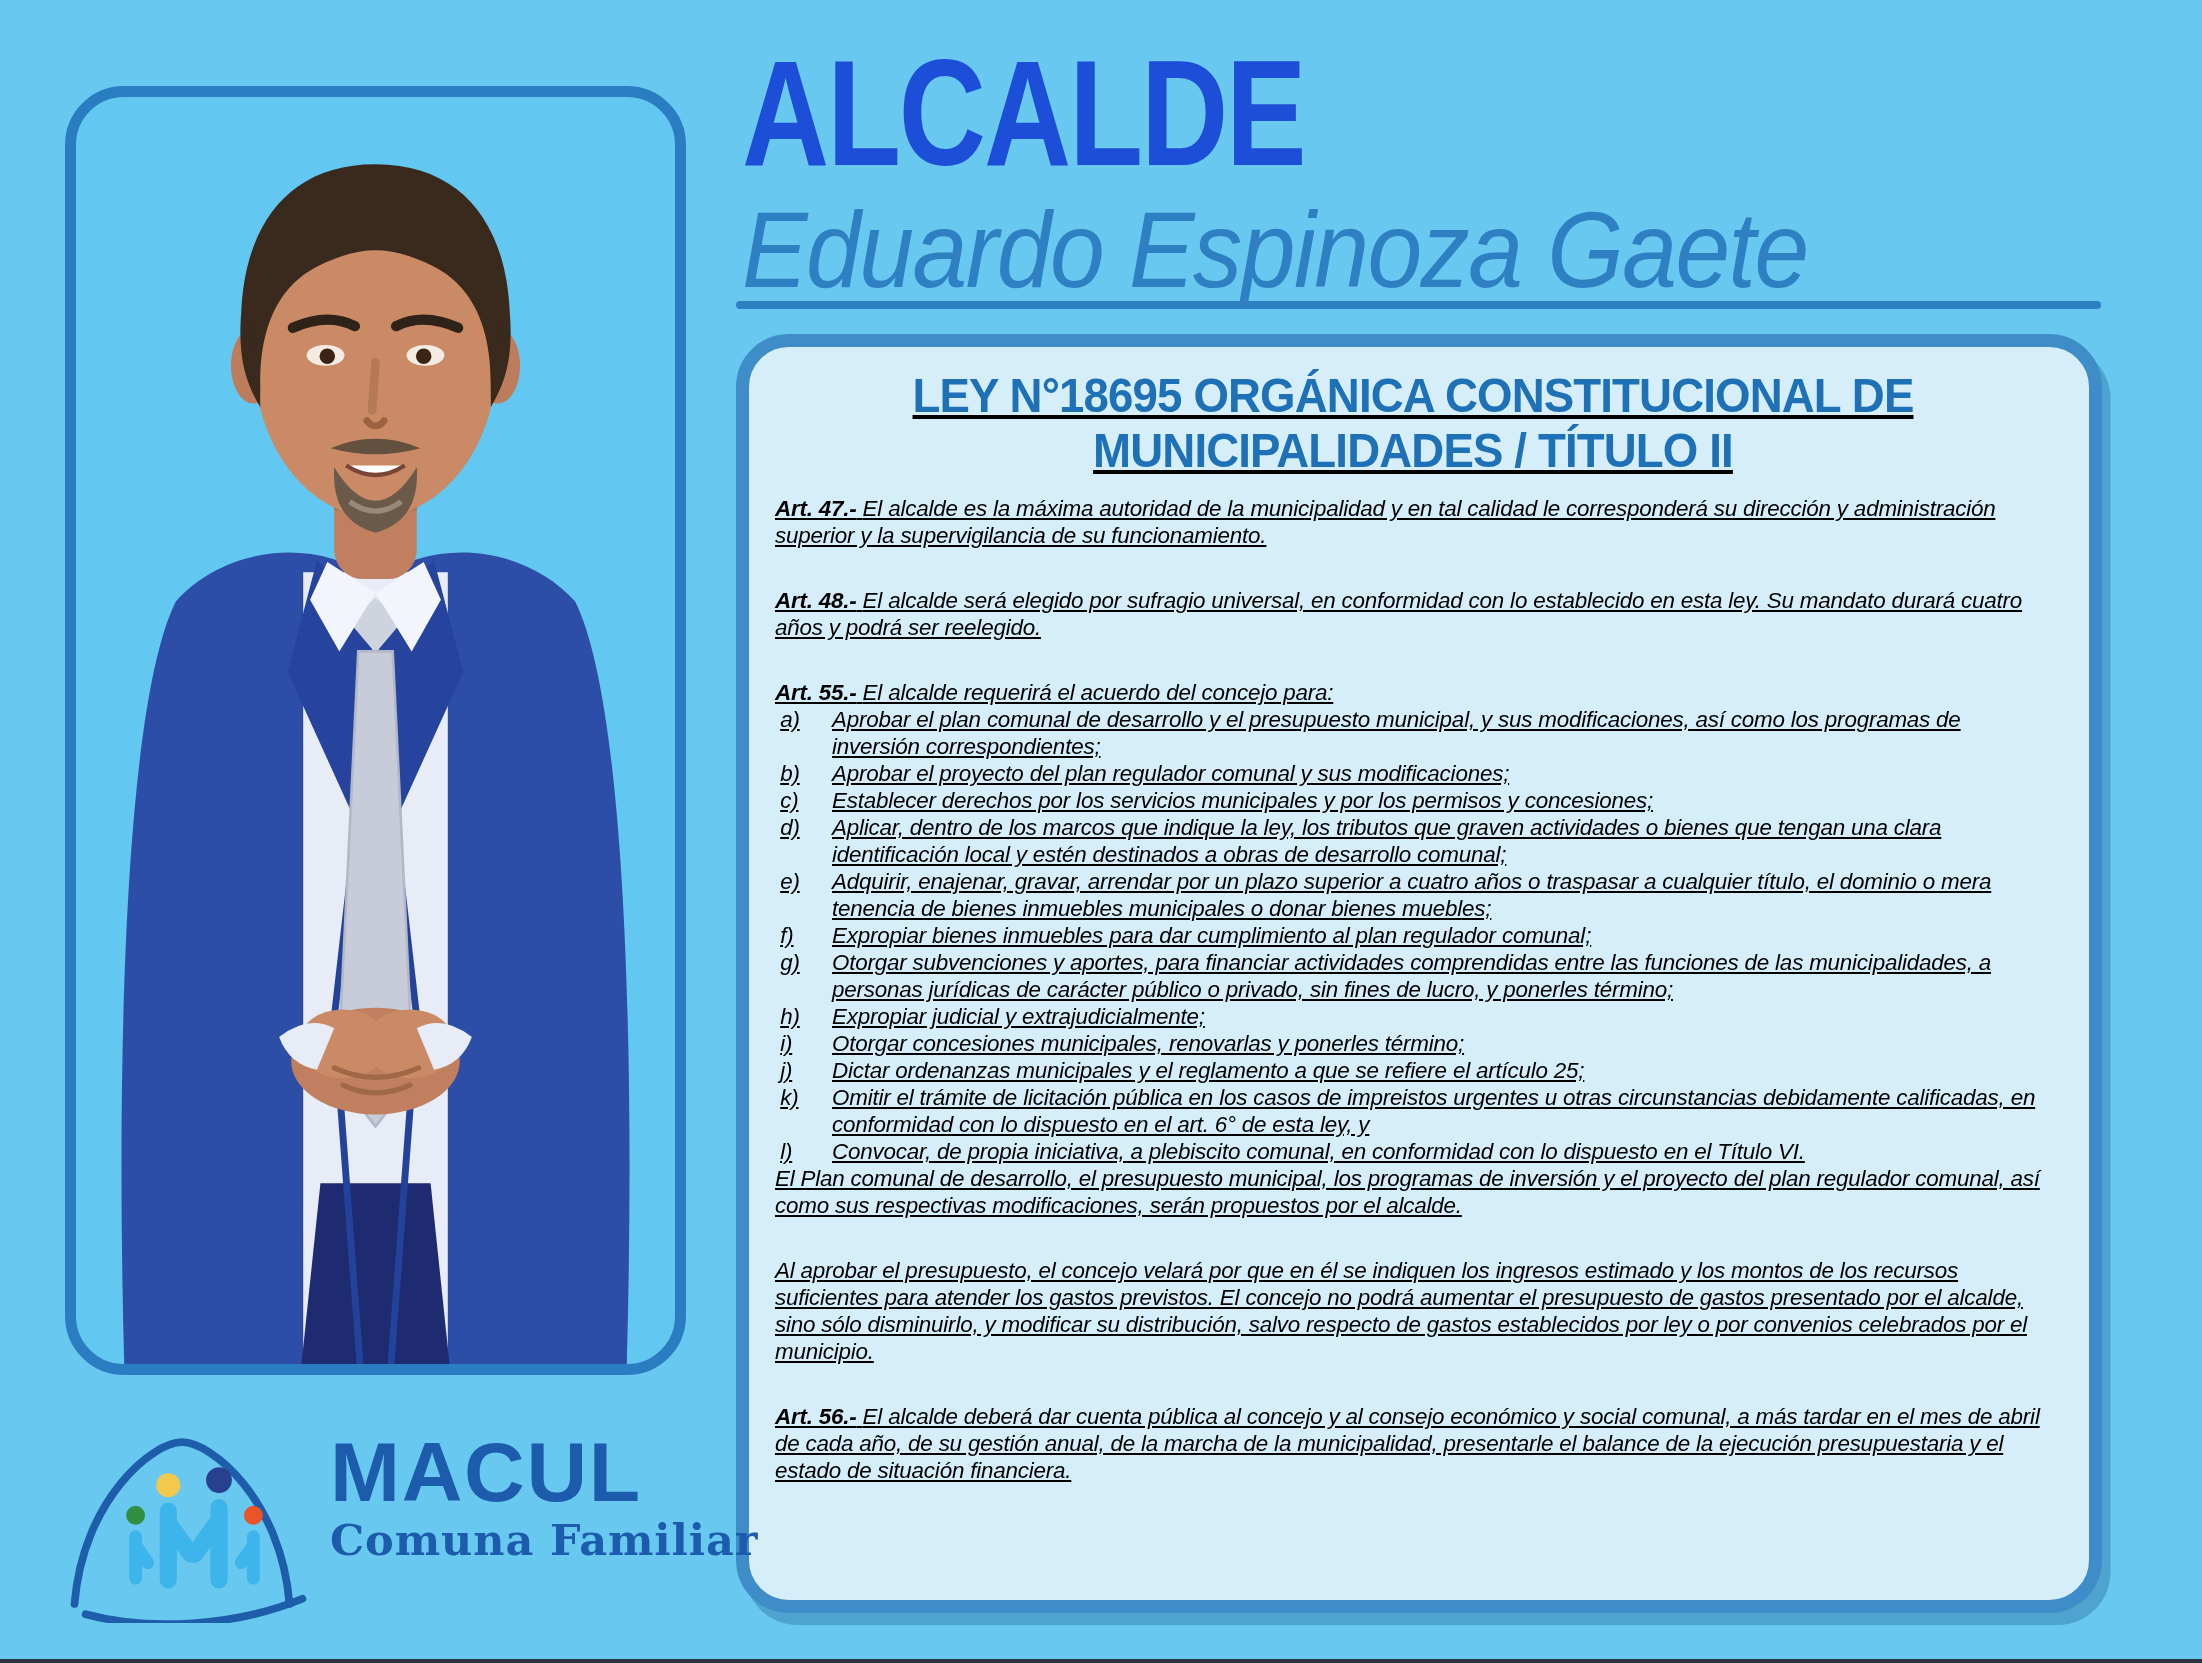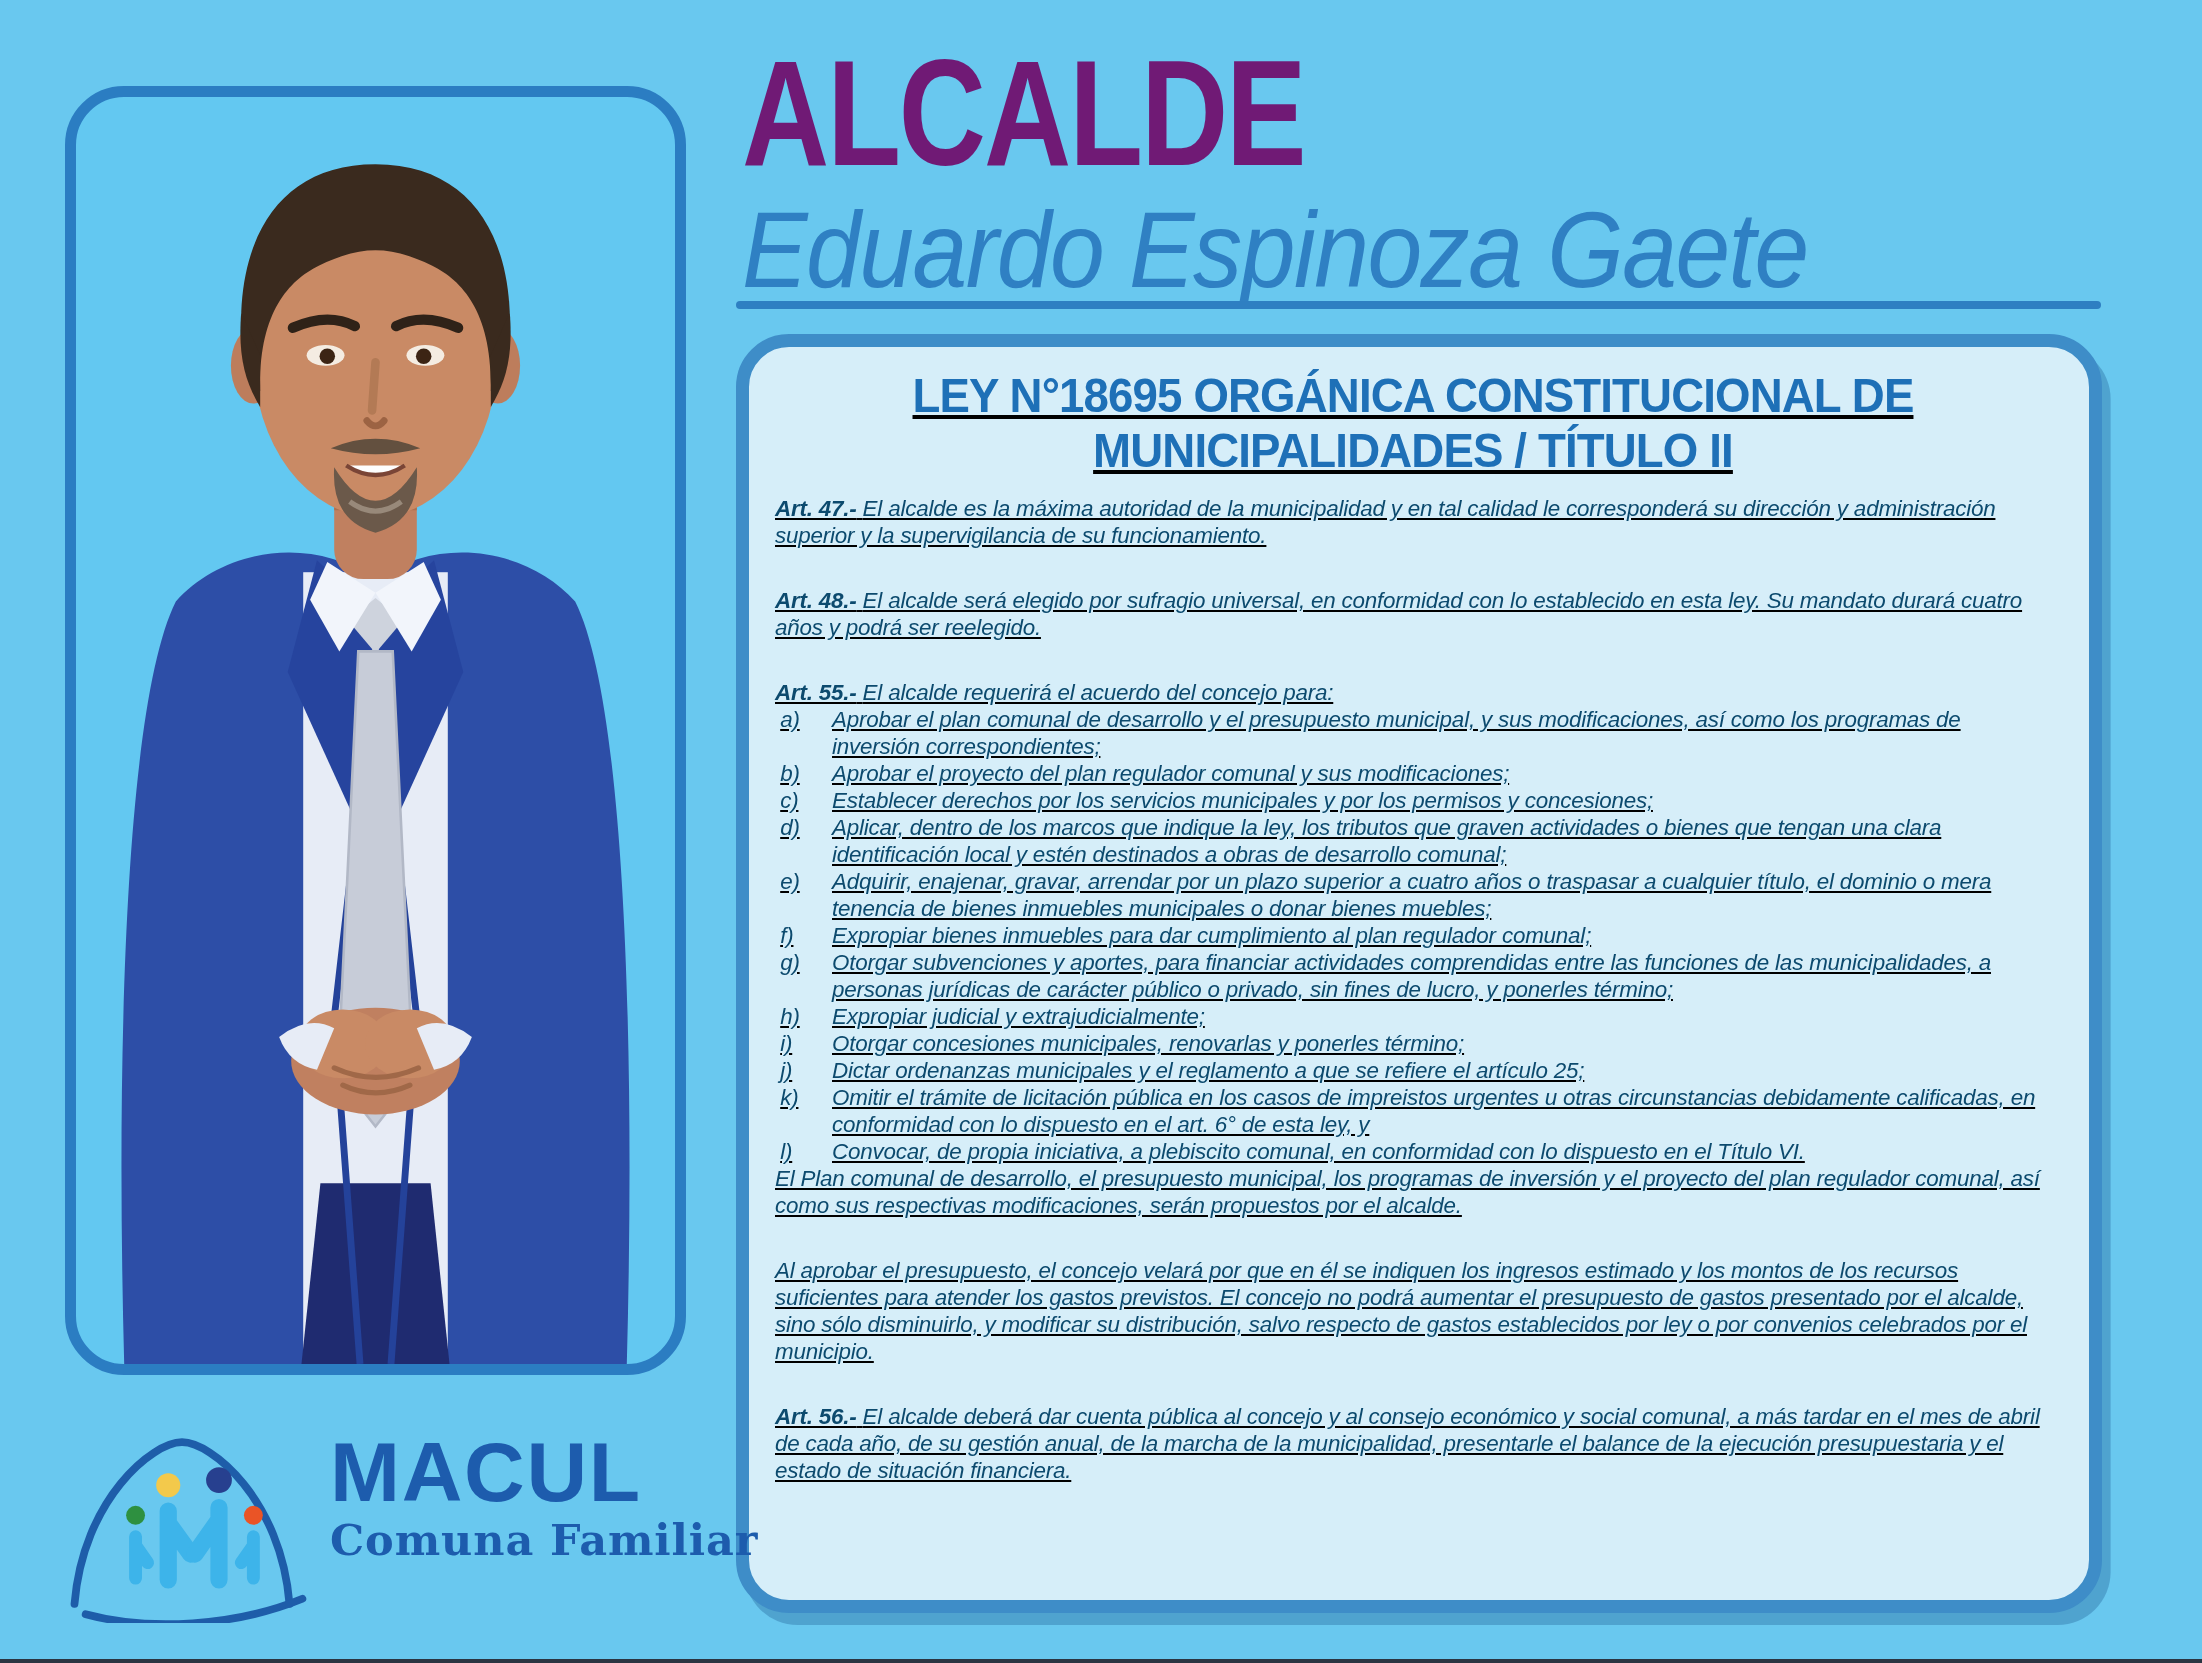--- a/index.html
+++ b/index.html
@@ -16,21 +16,21 @@
   .photo-frame{
     position:absolute;left:65px;top:86px;width:621px;height:1289px;
     border:11.2px solid #2b7dc2;border-radius:59px;overflow:hidden;
     background:#63c8f1;
   }
   .photo-frame svg{display:block;width:100%;height:100%;}
 
   
   .title{
     position:absolute;left:742px;top:34px;margin:0;
-    font-size:151px;font-weight:800;line-height:1.05;color:#701a75;
+    font-size:151px;font-weight:800;line-height:1.05;color:#1d4ed8;
     letter-spacing:-2.6px;white-space:nowrap;
   }
   .title .squeeze{display:inline-block;transform:scaleX(.80);transform-origin:left top;}
   .subtitle{
     position:absolute;left:742px;top:194px;margin:0;
     font-size:107px;font-weight:500;font-style:italic;line-height:1.05;
     color:#2f80c3;letter-spacing:-1.7px;white-space:nowrap;
   }
   .subtitle .squeeze{display:inline-block;transform:scaleX(.92);transform-origin:left top;}
   .header-rule{
@@ -44,21 +44,21 @@
     background:#d6eef9;border:13px solid #3e8dc8;border-radius:53px;
     box-shadow:8.6px 12px 0 rgba(31,95,150,.35);
     padding:22.4px 38px 17px 26px;overflow:hidden;text-decoration:underline;
   }
   .law-heading{
     margin:0 0 17px 0;text-align:center;color:#1e70b7;
     font-size:48px;line-height:1.13;font-weight:800;letter-spacing:-0.9px;
   }
   .law-heading .hl{display:block;transform:scaleX(.95);transform-origin:center top;white-space:nowrap;}
   .law-body{
-    color:#0c4a6e;font-style:italic;font-weight:500;
+    color:#000000;font-style:italic;font-weight:500;
     font-size:22.4px;line-height:27px;letter-spacing:-0.2px;
   }
   .law-body p{margin:0;}
   .law-body p.gap{margin-top:38px;}
   .art-label{font-weight:700;}
   .list .li{display:flex;}
   .list .marker{flex:0 0 57px;padding-left:5.2px;}
   .list .li-text{flex:1;}
 
   

